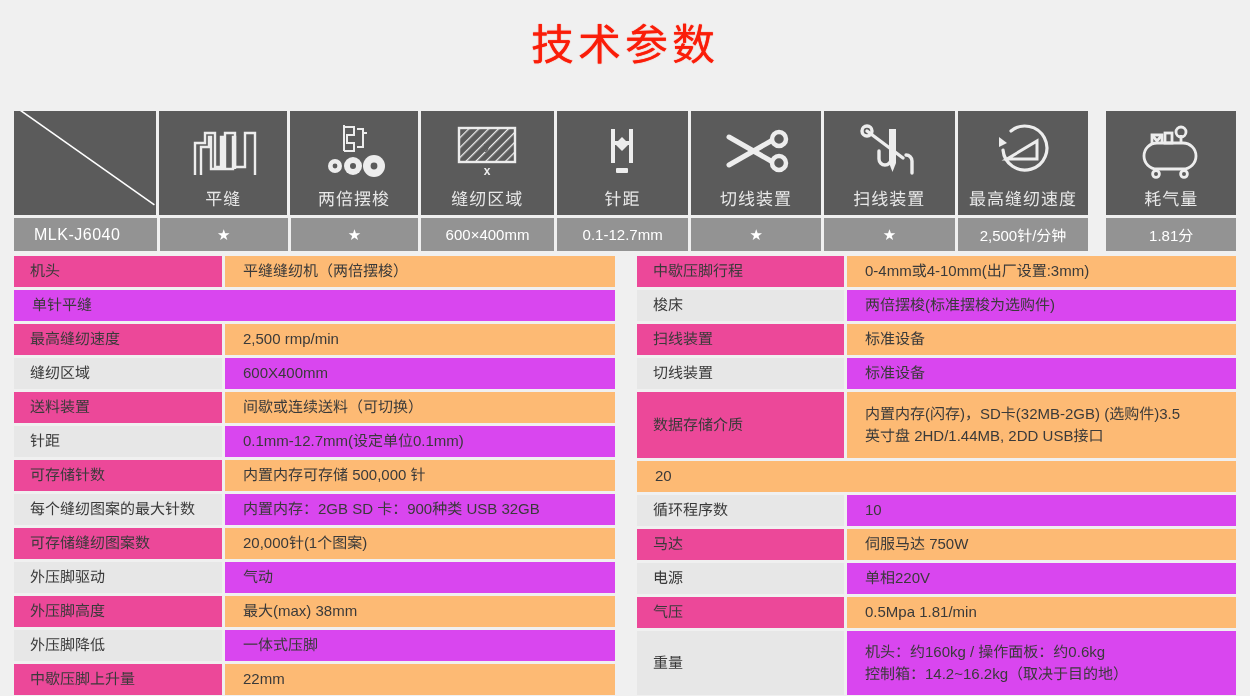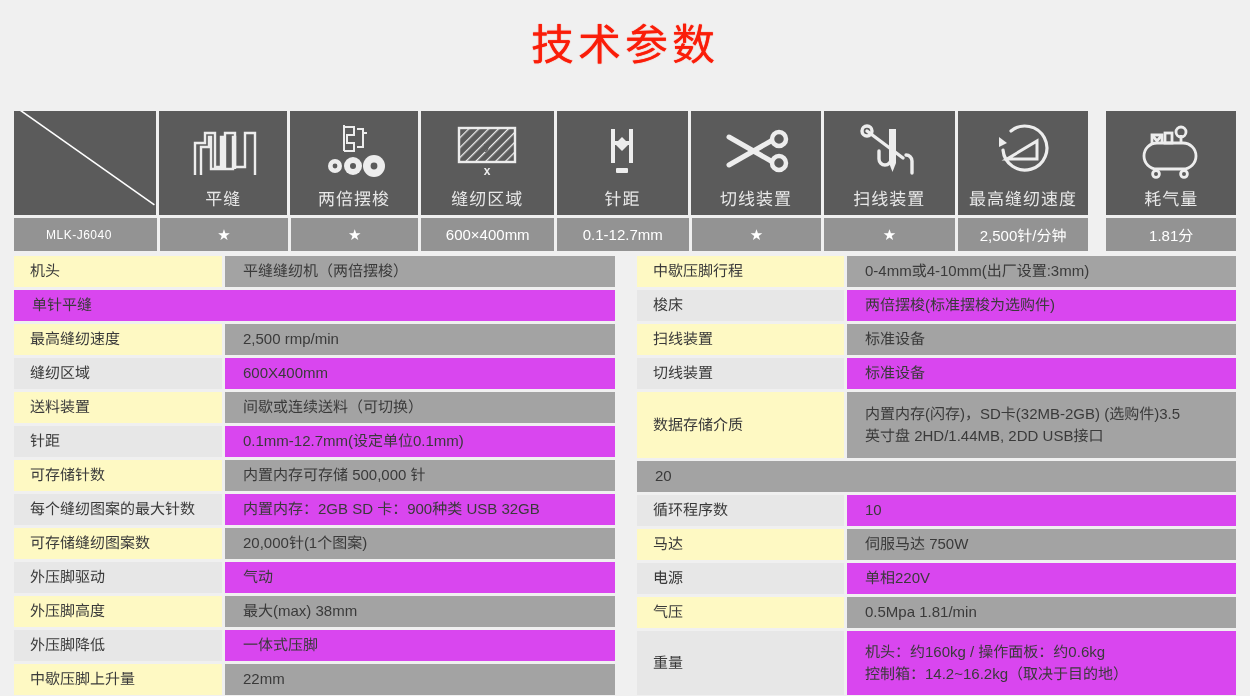--- a/index.html
+++ b/index.html
@@ -83,22 +83,22 @@
     box-sizing: border-box;
     display: flex;
     align-items: center;
     justify-content: center;
     color: #ffffff;
     font-size: 15px;
     white-space: nowrap;
   }
   .val-cell.model {
     justify-content: flex-start;
-    padding-left: 32px;
-    font-size: 12px;
+    padding-left: 20px;
+    font-size: 16px;
     letter-spacing: .5px;
   }
 
   
   .c0 { width: 146px; }
   .c1 { width: 131px; }
   .c2 { width: 131px; }
   .c3 { width: 136px; }
   .c4 { width: 135px; }
   .c5 { width: 133px; }
@@ -142,22 +142,22 @@
     background: #ededed;
   }
   .cell-val {
     padding-left: 18px;
     padding-right: 8px;
     background: #f4f4f4;
     flex: 1 1 auto;
   }
   .spec-row.alt .cell-key { background: #e7e7e7; }
   .spec-row.alt .cell-val { background: #d946ef; }
-  .spec-row:not(.alt) .cell-key { background: #fef9c3; }
-  .spec-row:not(.alt) .cell-val { background: #a3a3a3; }
+  .spec-row:not(.alt) .cell-key { background: #ec4899; }
+  .spec-row:not(.alt) .cell-val { background: #fdba74; }
 
   .left  .cell-key { width: 208px; }
   .right .cell-key { width: 207px; }
 
   .cell-val .multi { display: block; }
   .tall { min-height: 66px; }
   .tall2 { min-height: 64px; }
 </style>
 </head>
 <body>

